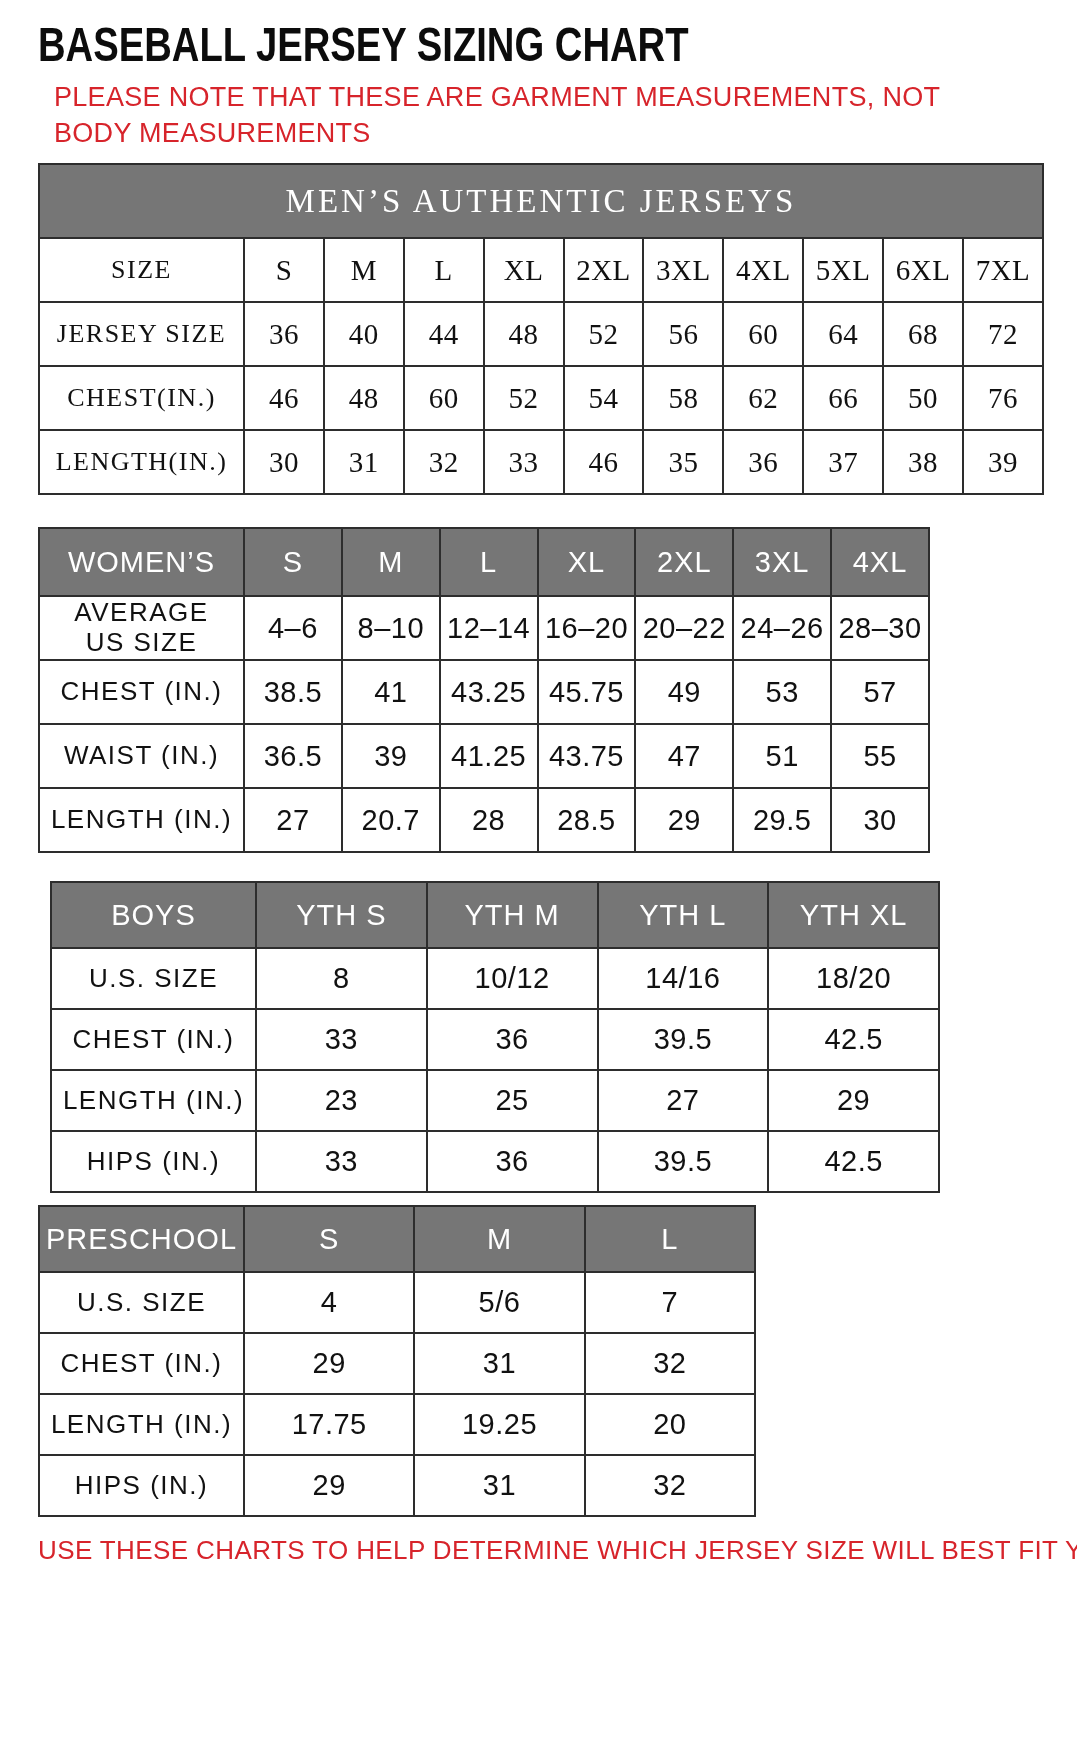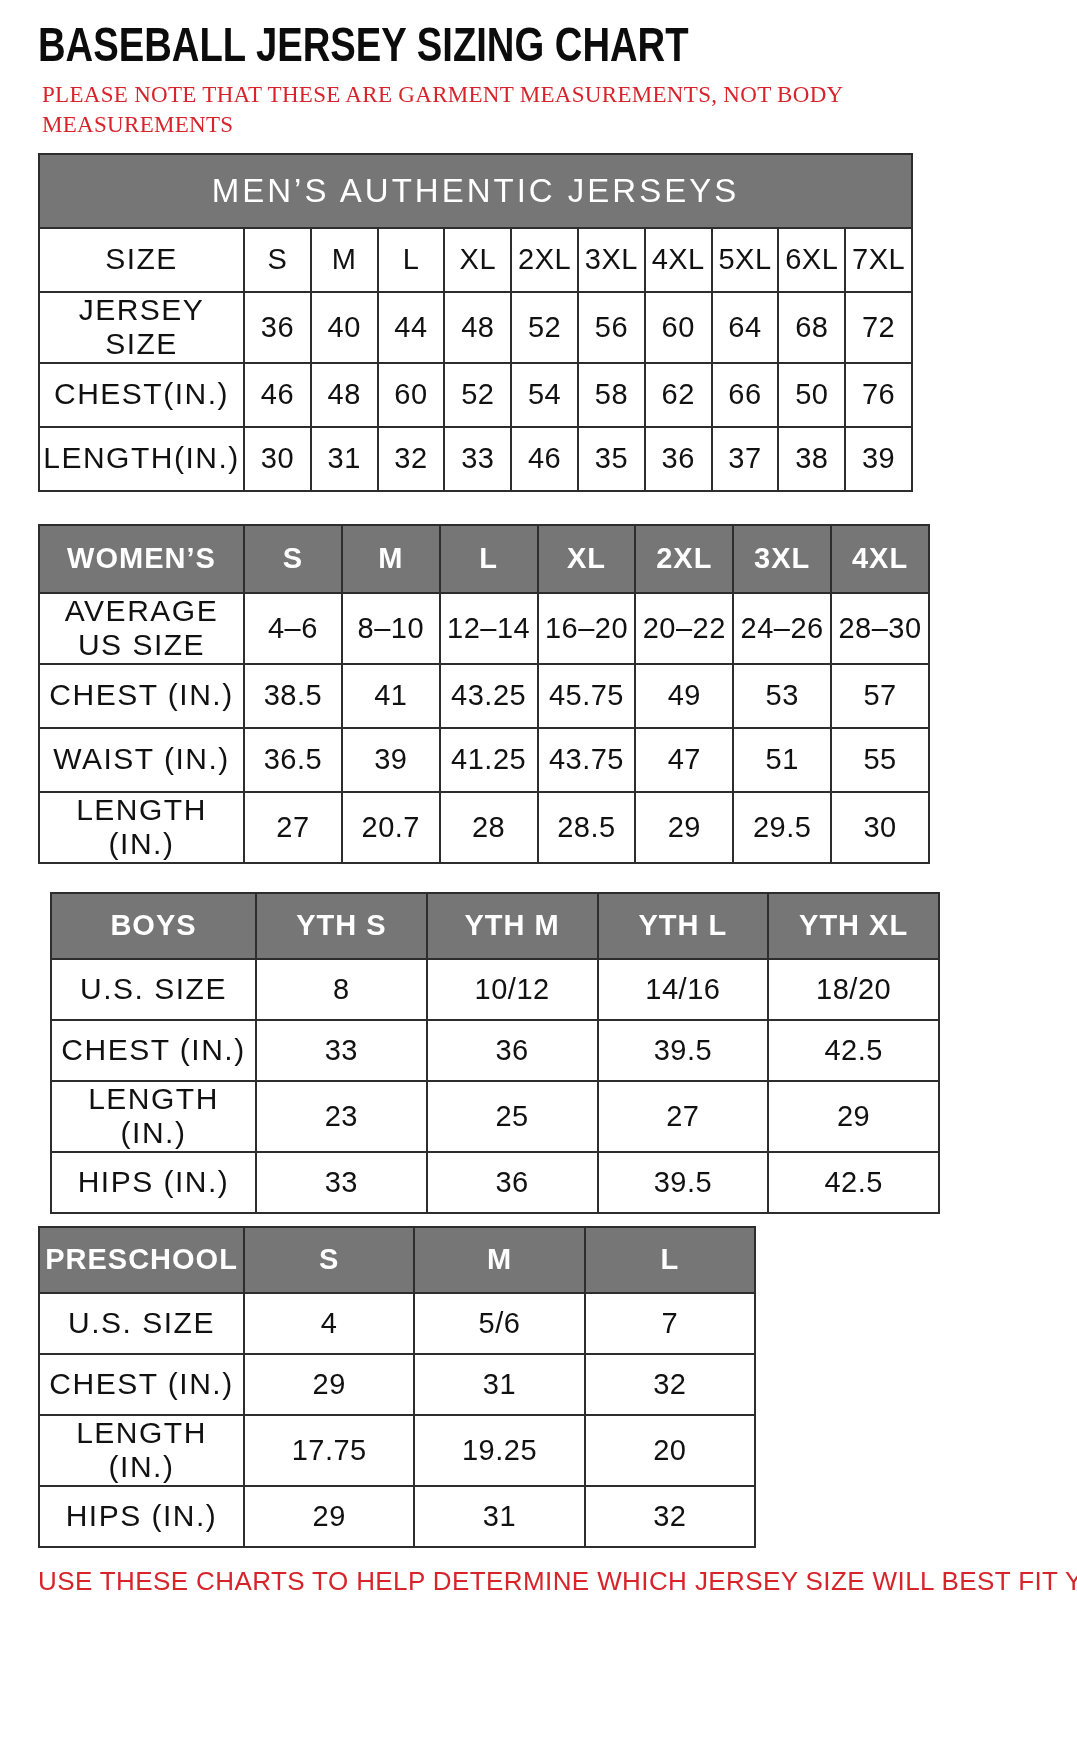--- a/index.html
+++ b/index.html
@@ -27,27 +27,26 @@
     white-space:nowrap;
   }
   h1.title .condense{
     display:inline-block;
     transform:scaleX(0.78);
     transform-origin:left center;
     letter-spacing:0px;
   }
 
   p.note{
-    margin:0 0 12px 4px;
+    margin:0 0 12px 16px;
     max-width:905px;
     color:var(--accent-red);
-    font-size:23px;
+    font-size:27px;
     line-height:1.32;
     letter-spacing:0.3px;
-    font-family:Liberation Serif, serif;
   }
 
   table.tbl{
     border-collapse:collapse;
     table-layout:fixed;
     background:#ffffff;
   }
   table.tbl th, table.tbl td{
     border:2px solid var(--border-dark);
     text-align:center;
@@ -59,42 +58,42 @@
     background:var(--header-gray);
     color:var(--header-text);
     font-weight:400;
     font-size:33px;
     letter-spacing:3px;
     height:72px;
   }
   table.tbl th.gray{
     background:var(--header-gray);
     color:var(--header-text);
-    font-weight:700;
+    font-weight:400;
     font-size:29px;
     letter-spacing:1px;
     height:66px;
   }
   table.tbl tbody th{
     font-weight:400;
-    font-size:30px;
+    font-size:26px;
     letter-spacing:1.5px;
     background:#ffffff;
     color:var(--text);
     white-space:pre-line;
     line-height:1.15;
   }
   table.tbl tbody td{
     font-size:29px;
     letter-spacing:0.5px;
     color:var(--text);
   }
   table.tbl tbody tr{height:64px;}
 
-  table.mens{width:875px;margin-top:6px;}
+  table.mens{width:1006px;margin-top:6px;font-family:Liberation Serif, serif;}
   table.womens{width:892px;margin-top:32px;}
   table.boys{width:890px;margin-top:28px;margin-left:12px;}
   table.preschool{width:718px;margin-top:12px;}
   col.label-col{width:205px;}
   table.boys tbody tr, table.preschool tbody tr{height:61px;}
   table.boys th.gray, table.preschool th.gray{height:64px;}
 
   p.footer{
     margin:18px 0 0 0;
     color:var(--accent-red);

